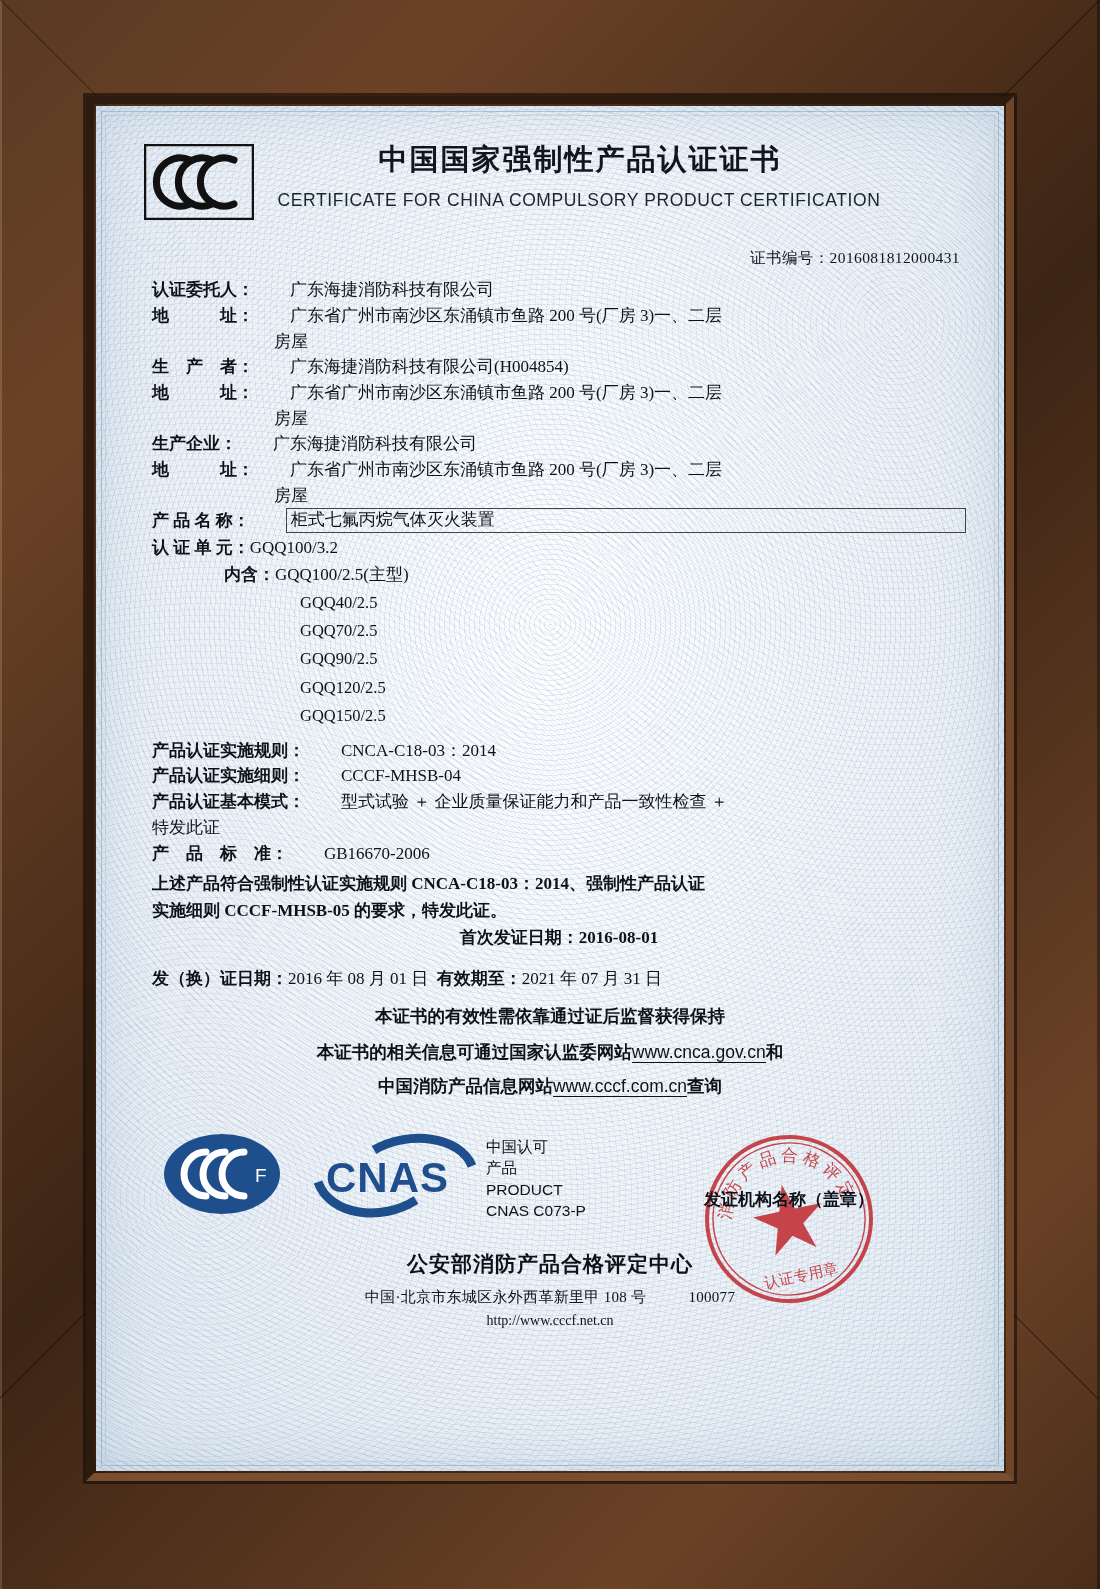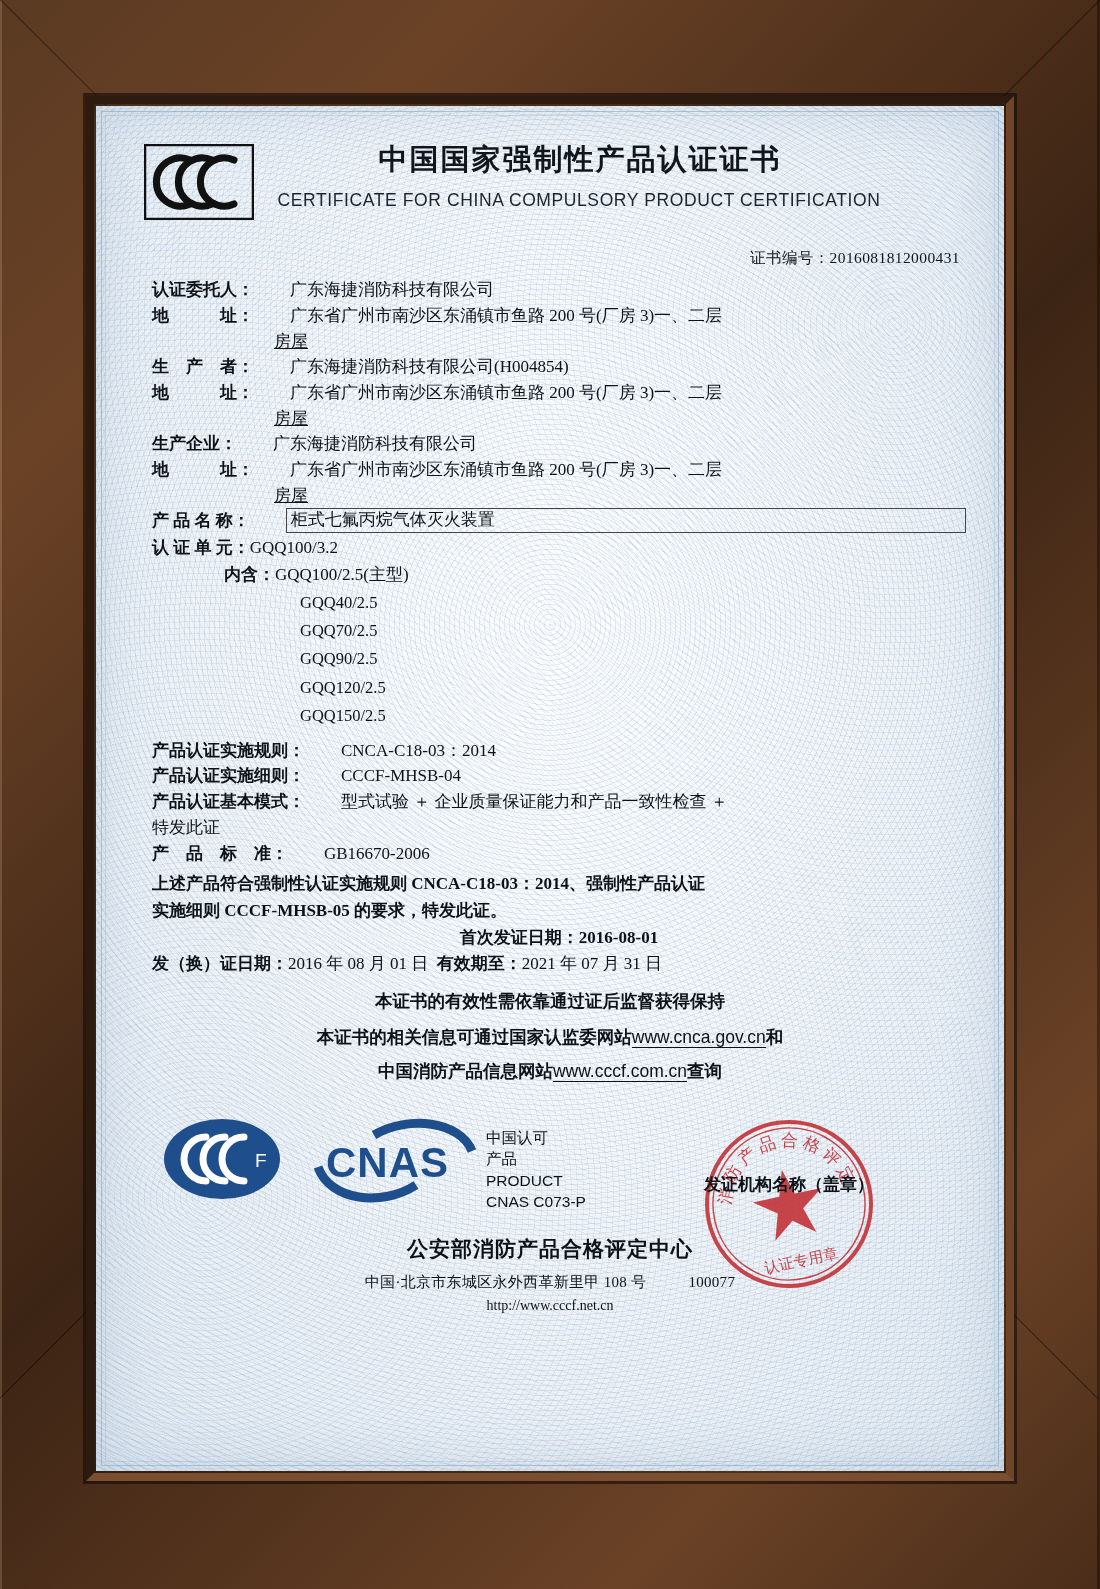--- a/index.html
+++ b/index.html
@@ -93,40 +93,40 @@
 
   
   .body-block { margin-top: 8px; padding-left: 18px; }
   .row { display: flex; align-items: flex-start; font-size: 17px; color: #0d1218; line-height: 1.52; gap: 36px; }
   .row .lbl { font-weight: 700; white-space: nowrap; }
   .row .val { flex: 1; }
   .row .val.box {
     display: inline-block; border: 1px solid #444; padding: 0 4px;
     line-height: 1.35;
   }
-  .cont { padding-left: 122px; font-size: 17px; line-height: 1.5; color: #0d1218; text-decoration: underline; }
+  .cont { padding-left: 122px; font-size: 17px; line-height: 1.5; color: #0d1218; }
   .unit-line { padding-left: 148px; font-size: 16.5px; line-height: 1.72; color: #0d1218; }
   .unit-head { display:flex; font-size:17px; color:#0d1218; line-height:1.6; }
   .unit-head .lbl { font-weight:700; white-space:nowrap; }
 
   .para { font-size: 17px; color: #0d1218; line-height: 1.55; font-weight: 700; }
   .first-issue { text-align: center; font-size: 17px; font-weight: 700; color: #0d1218; margin-top: 2px; }
-  .issue-line { font-size: 17px; color: #0d1218; margin-top: 3px; }
+  .issue-line { font-size: 17px; color: #0d1218; margin-top: 18px; }
   .issue-line b { font-weight: 700; }
 
   .notice { text-align: center; font-size: 17.5px; font-weight: 700; color: #0d1218; margin-top: 14px; }
   .notice2 { text-align: center; font-size: 17.5px; font-weight: 700; color: #0d1218; margin-top: 12px; }
   .notice2 .u { border-bottom: 1px solid #0d1218; font-family: "Liberation Sans", sans-serif; font-weight:400; }
 
   
   .logos { position: relative; height: 130px; margin-top: 18px; }
   .cccf-mark { position: absolute; left: 28px; top: 8px; }
   .cnas-mark { position: absolute; left: 178px; top: 14px; }
   .cnas-text {
-    position: absolute; left: 352px; top: 26px;
+    position: absolute; left: 352px; top: 20px;
     font-family: "Liberation Sans", sans-serif;
     font-size: 15.5px; line-height: 1.38; color: #0d1218;
   }
   .issuer-label {
     position: absolute; left: 570px; top: 72px;
     font-size: 17px; color: #0d1218; font-weight: 700;
   }
   .seal {
     position: absolute; left: 560px; top: 8px; width: 190px; height: 190px;
     opacity: .85;

